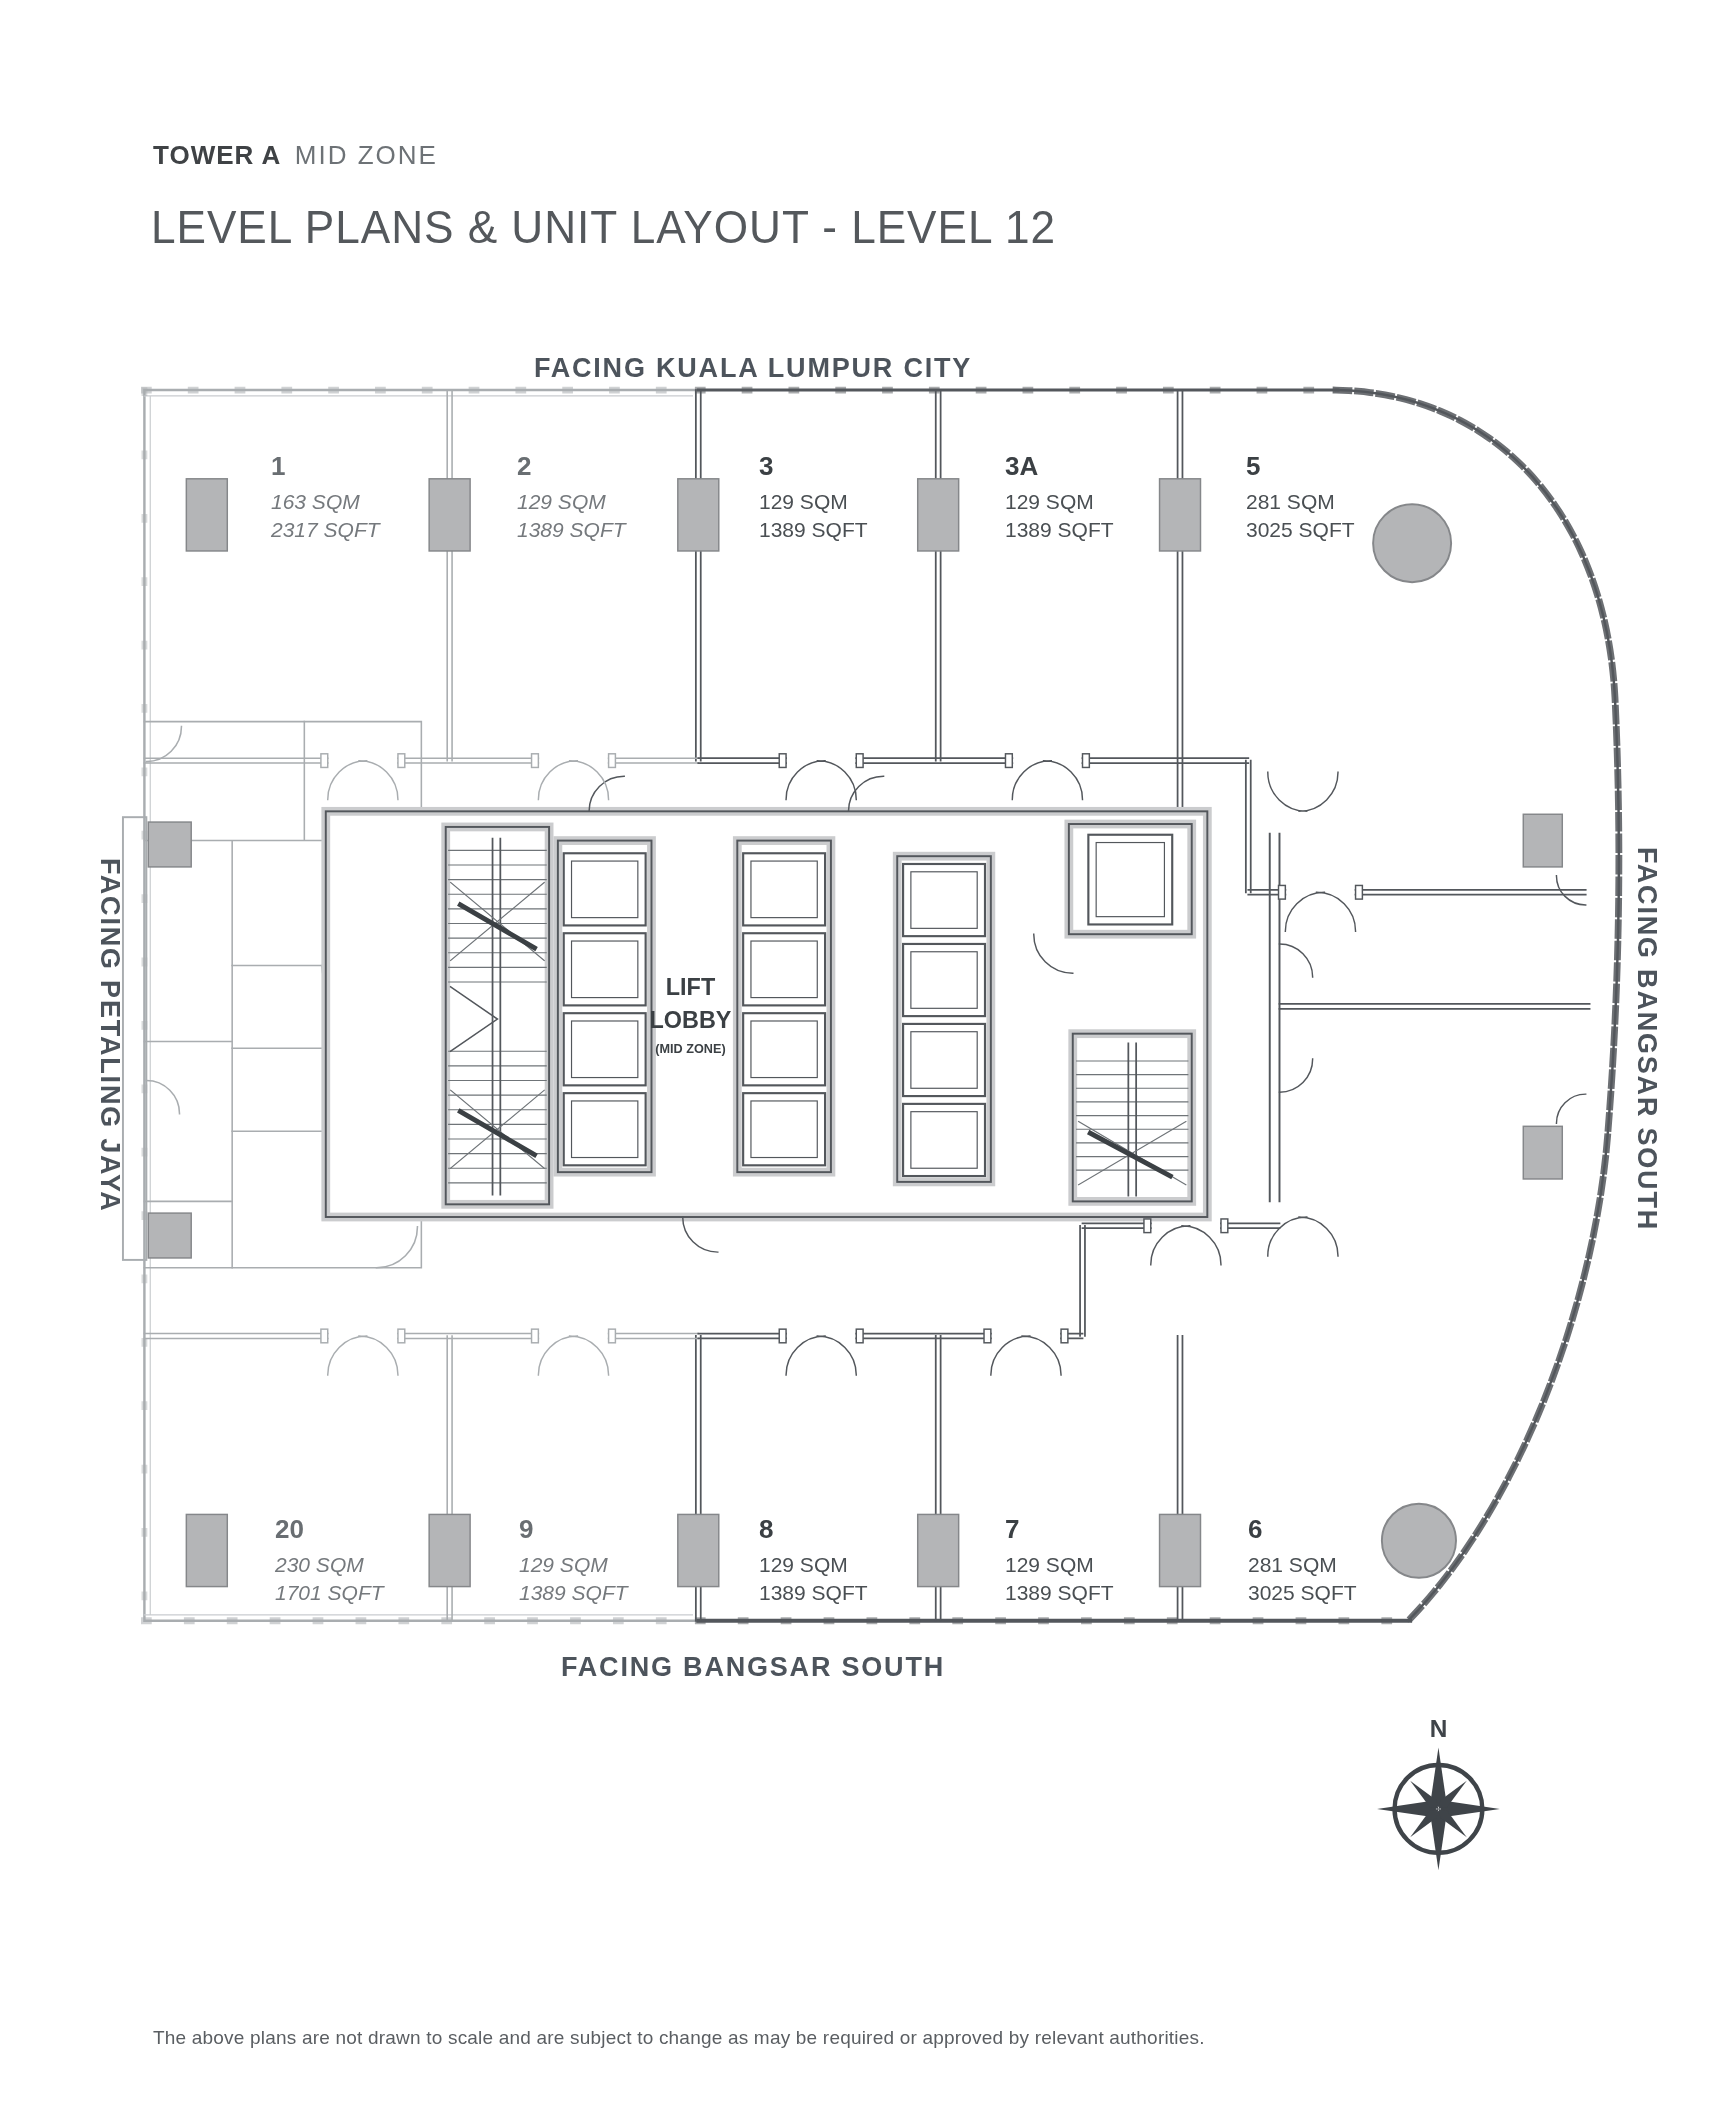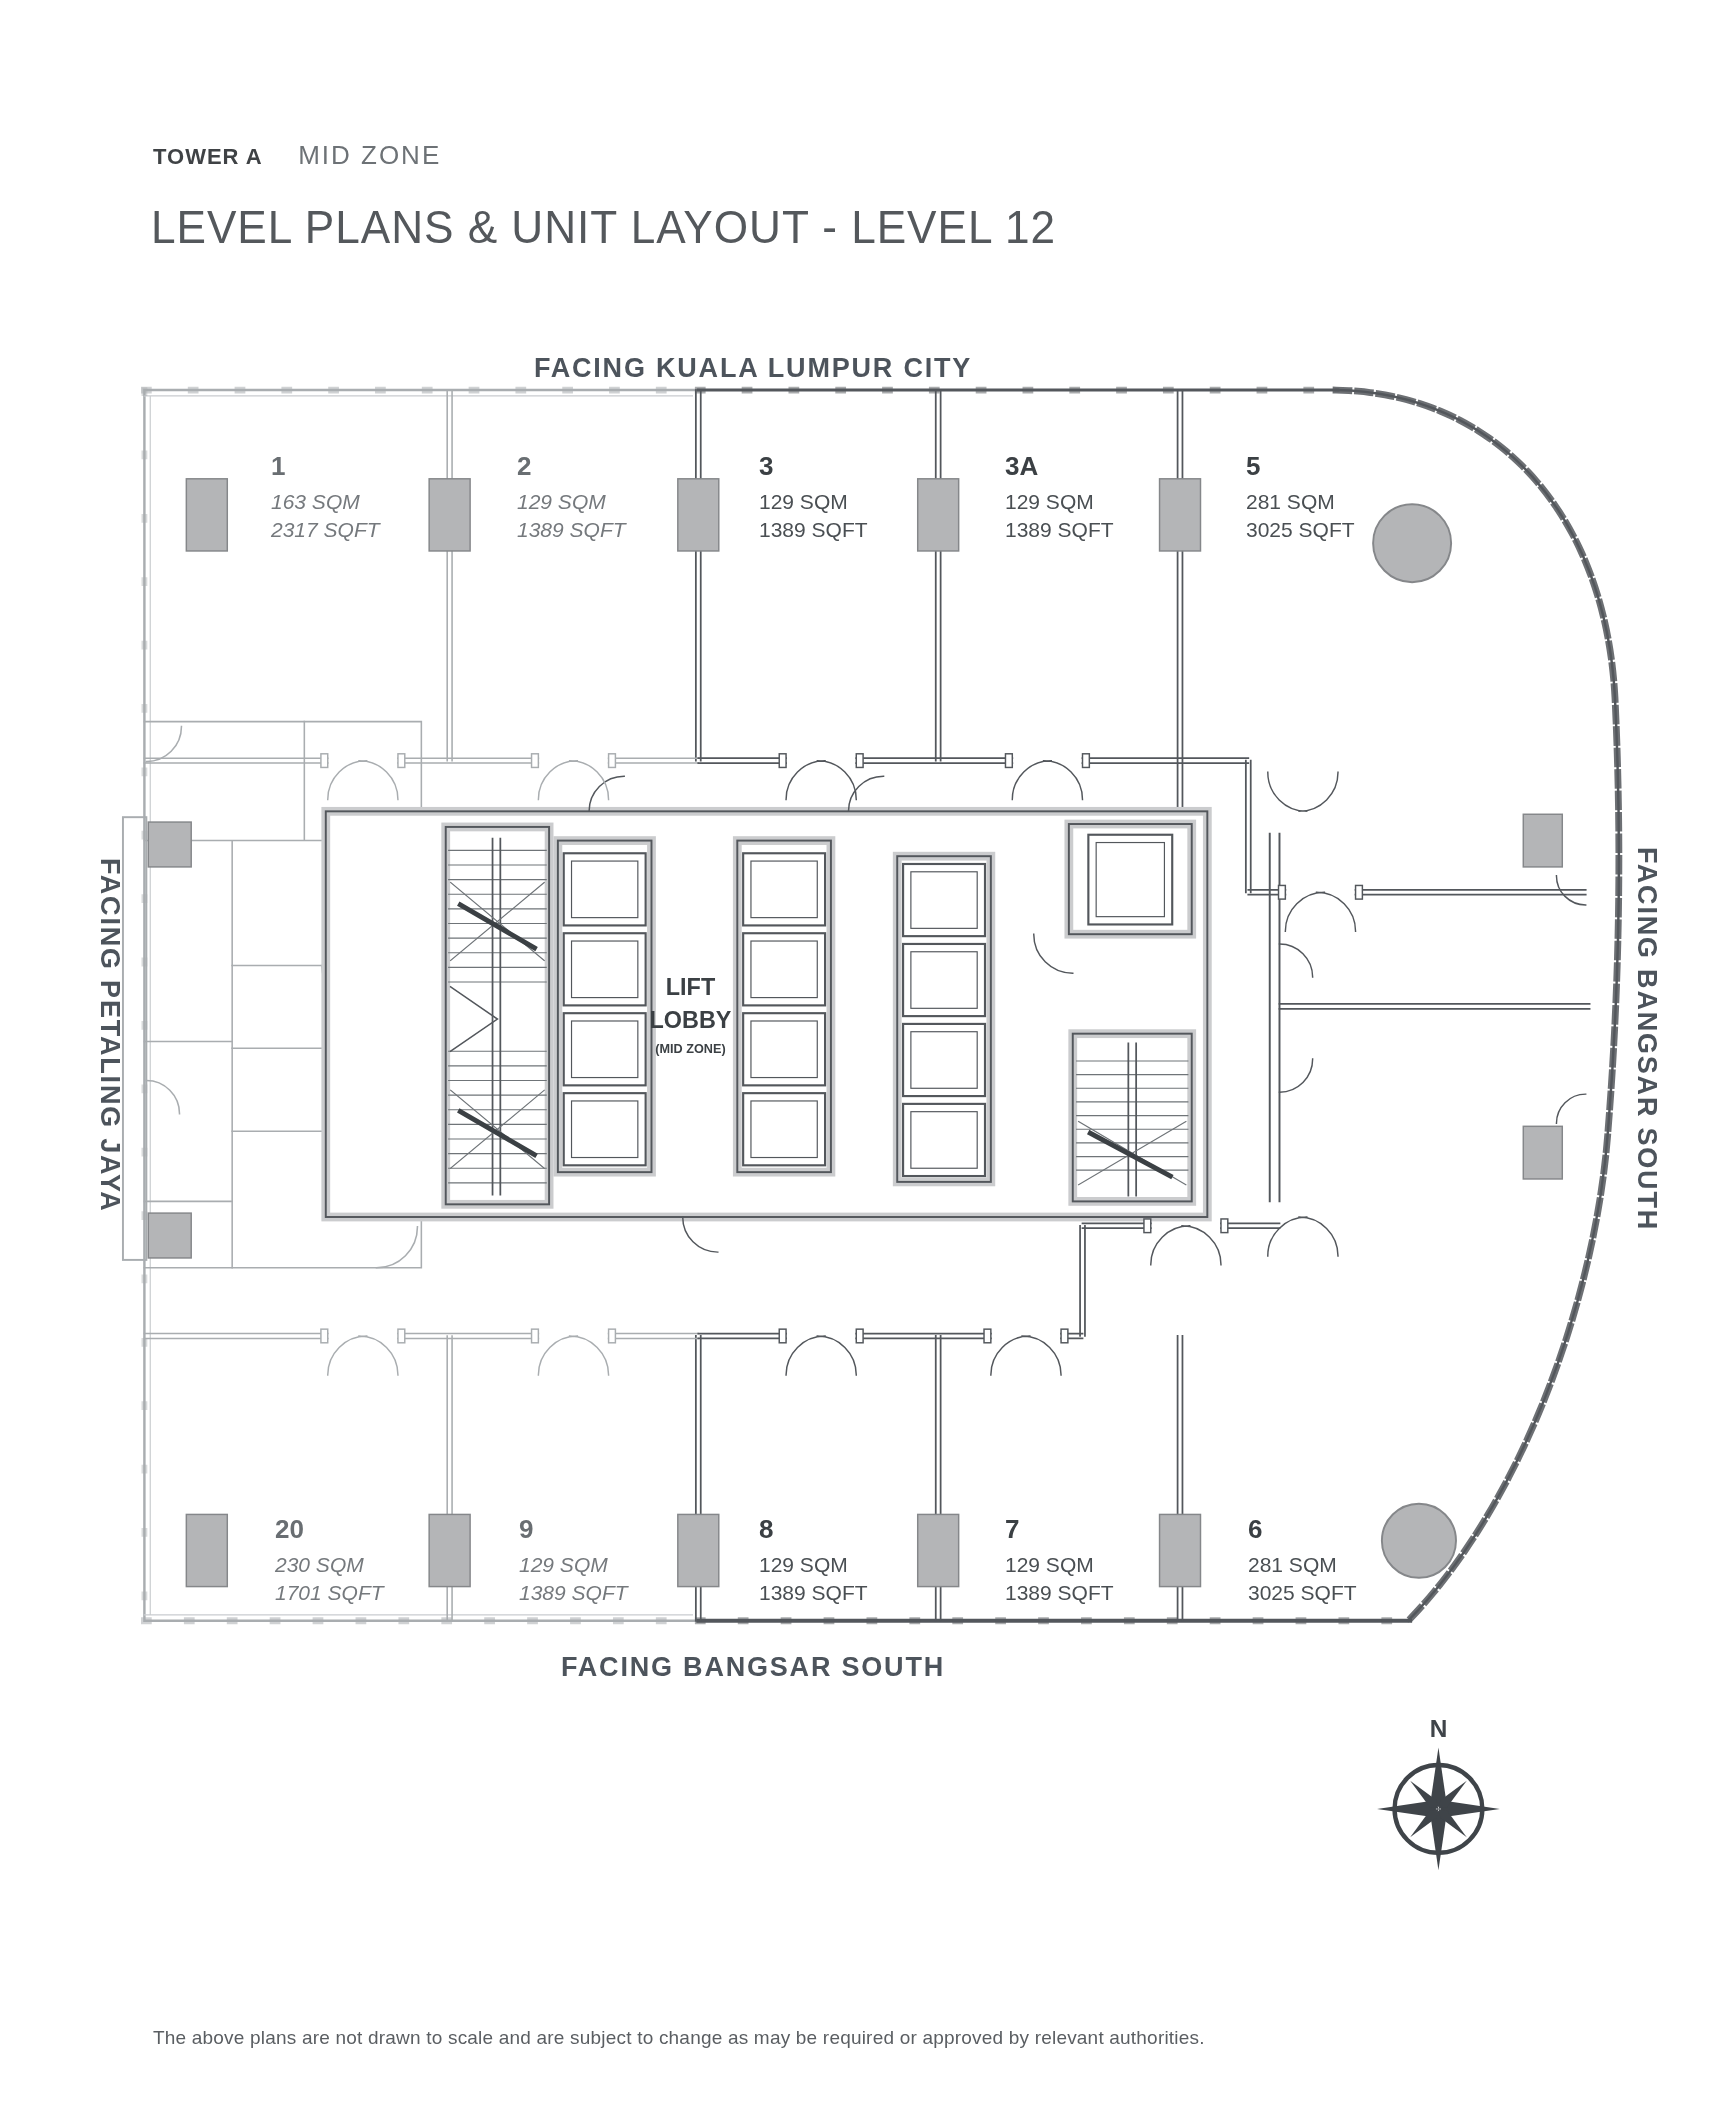--- a/index.html
+++ b/index.html
@@ -1,21 +1,21 @@
 <!DOCTYPE html>
 <html><head>
 <meta charset="utf-8">
 <style>
   html,body{margin:0;padding:0;background:#ffffff;}
   #page{position:relative;width:1734px;height:2120px;background:#ffffff;overflow:hidden;
         font-family:"Liberation Sans", sans-serif;}
   
   .hdr{position:absolute;left:153px;top:140px;white-space:nowrap;}
-  .hdr .tower{font-size:22px;font-weight:800;letter-spacing:1px;color:#3f4245;}
-  .hdr .zone{font-size:26px;font-weight:400;letter-spacing:2px;color:#6d7276;margin-left:31px;}
+  .hdr .tower{font-size:26px;font-weight:800;letter-spacing:1px;color:#3f4245;}
+  .hdr .zone{font-size:26px;font-weight:400;letter-spacing:2px;color:#6d7276;margin-left:9px;}
   .title{position:absolute;left:151px;top:200px;font-size:46px;font-weight:300;color:#54585c;
          letter-spacing:1px;white-space:nowrap;transform:scaleX(.96);transform-origin:left top;}
   
   .facing{position:absolute;font-size:27px;font-weight:700;letter-spacing:1.8px;color:#4d545c;white-space:nowrap;}
   .facing.top{left:753px;top:353px;transform:translateX(-50%);}
   .facing.bottom{left:753px;top:1652px;transform:translateX(-50%);}
   .facing.vert{writing-mode:vertical-rl;}
   .facing.left{left:94px;top:858px;}
   .facing.right{left:1631px;top:847px;}
   

